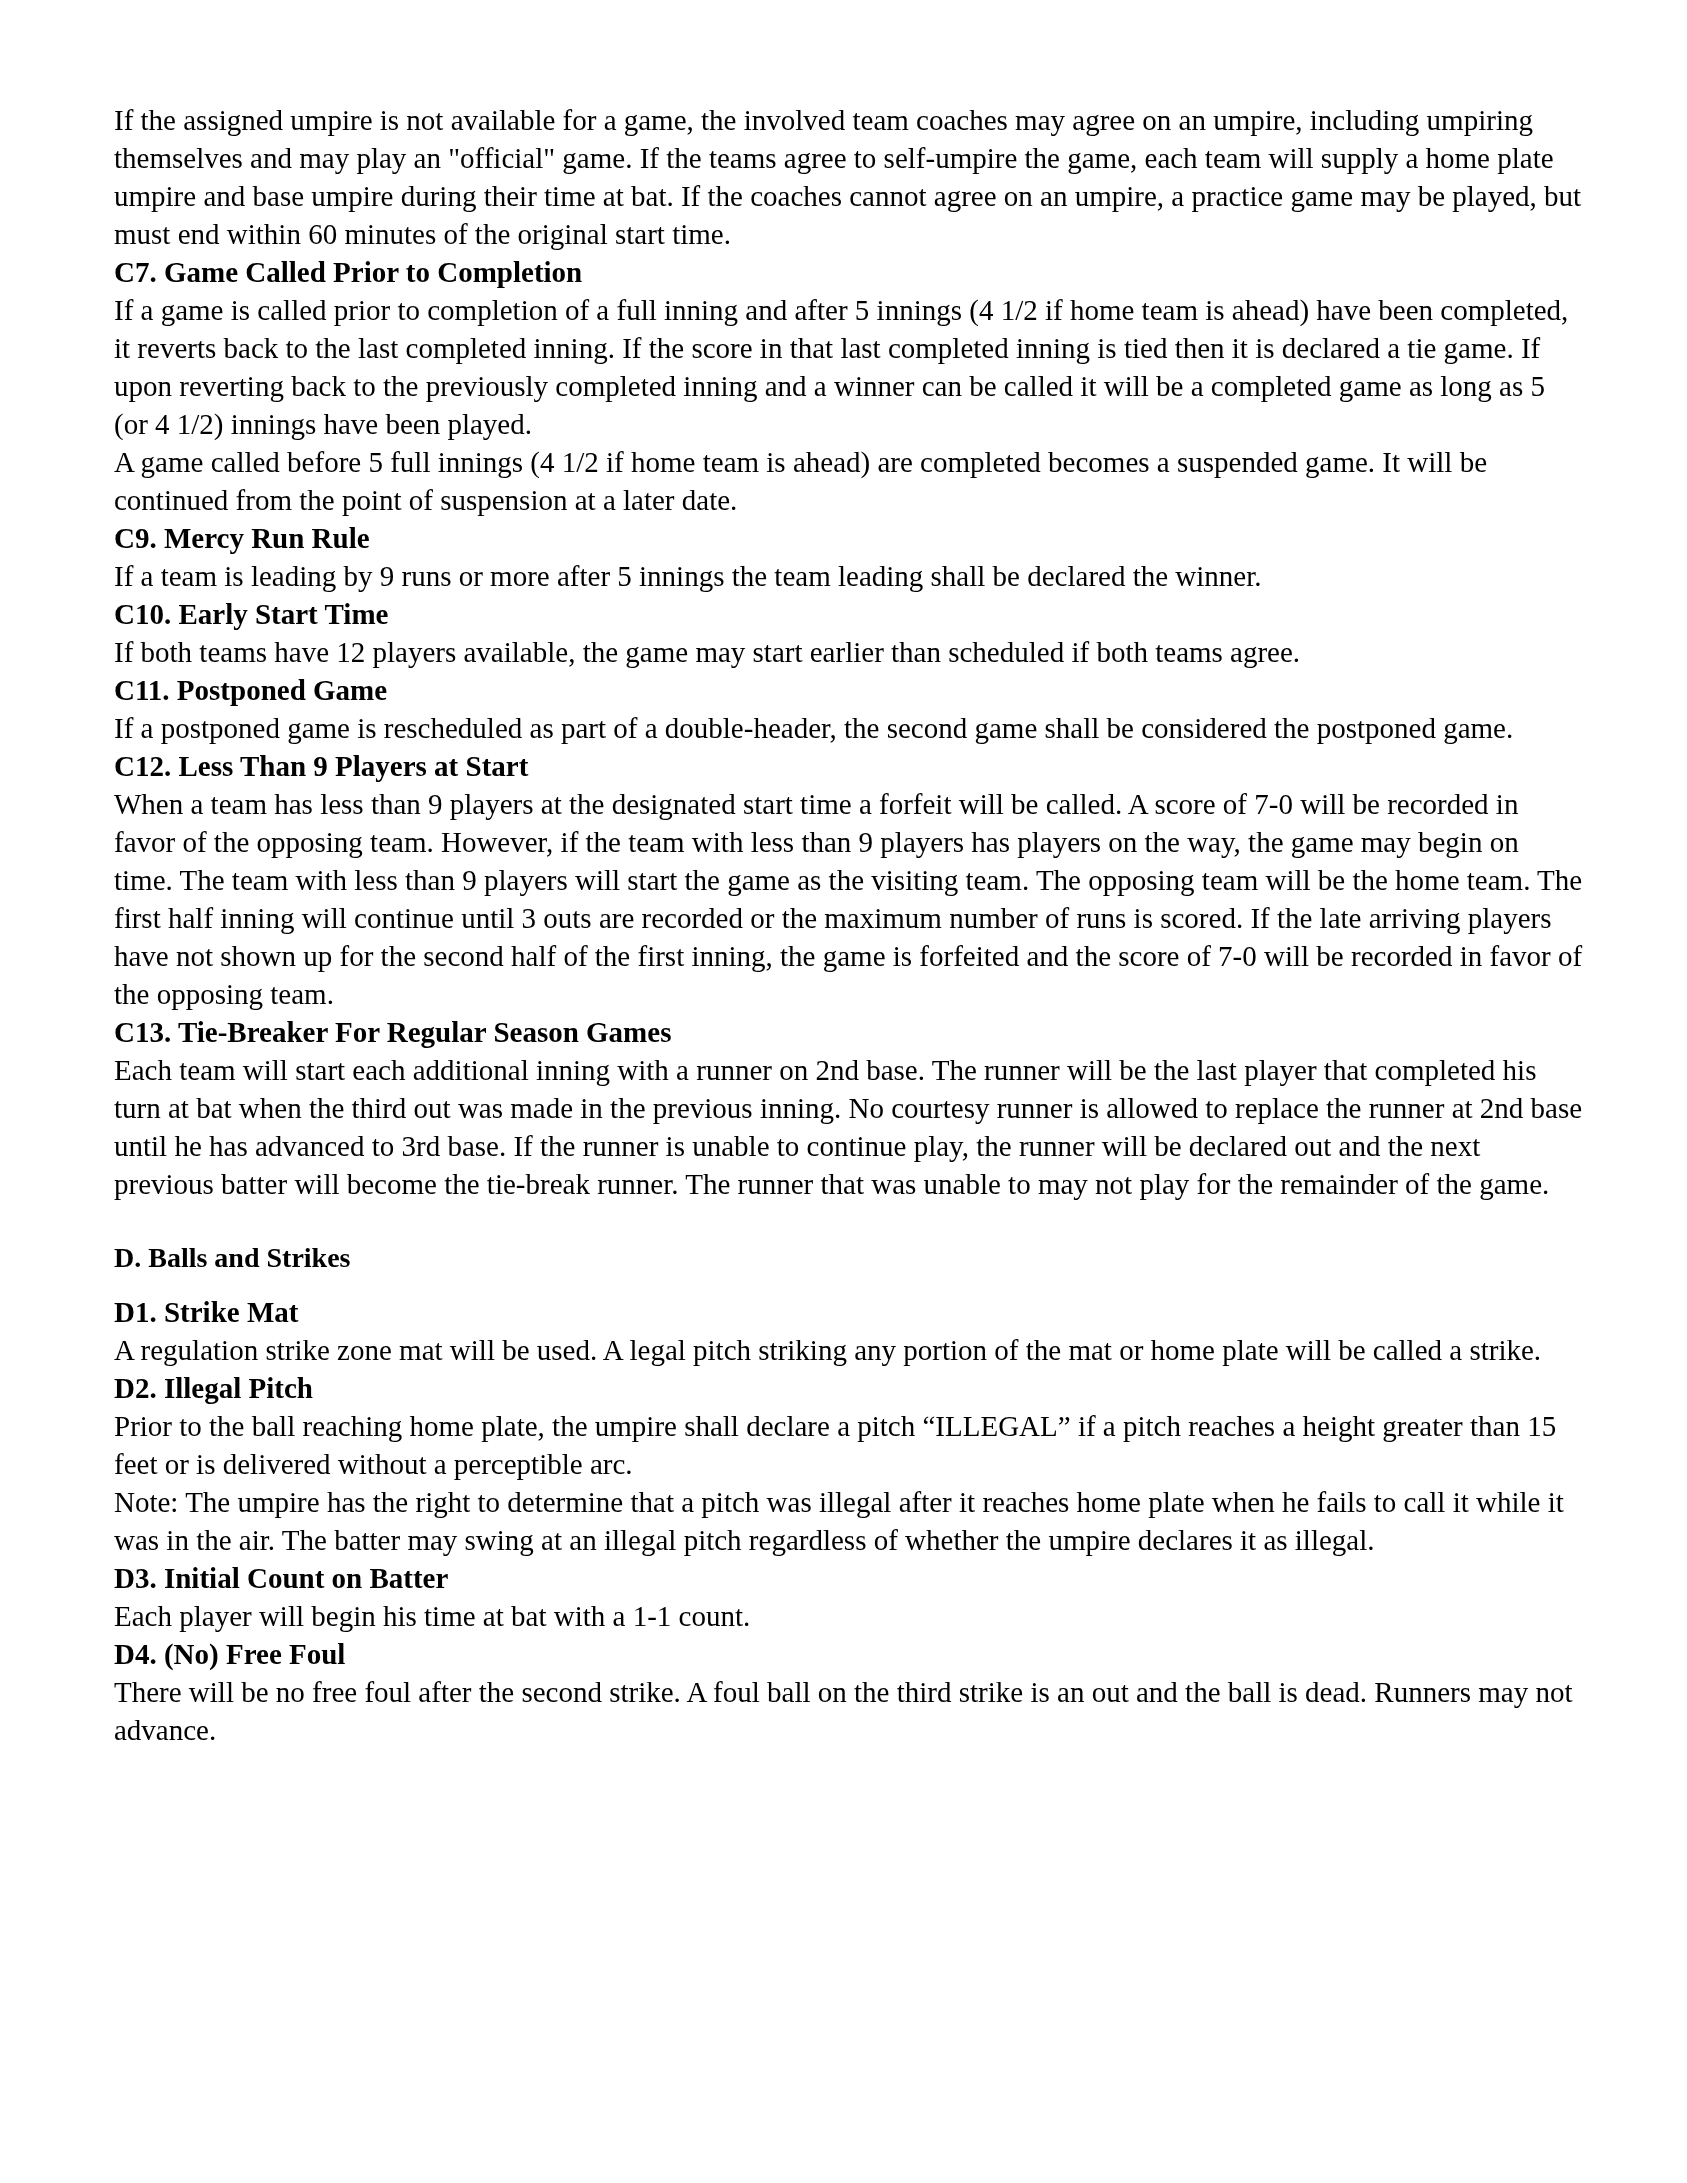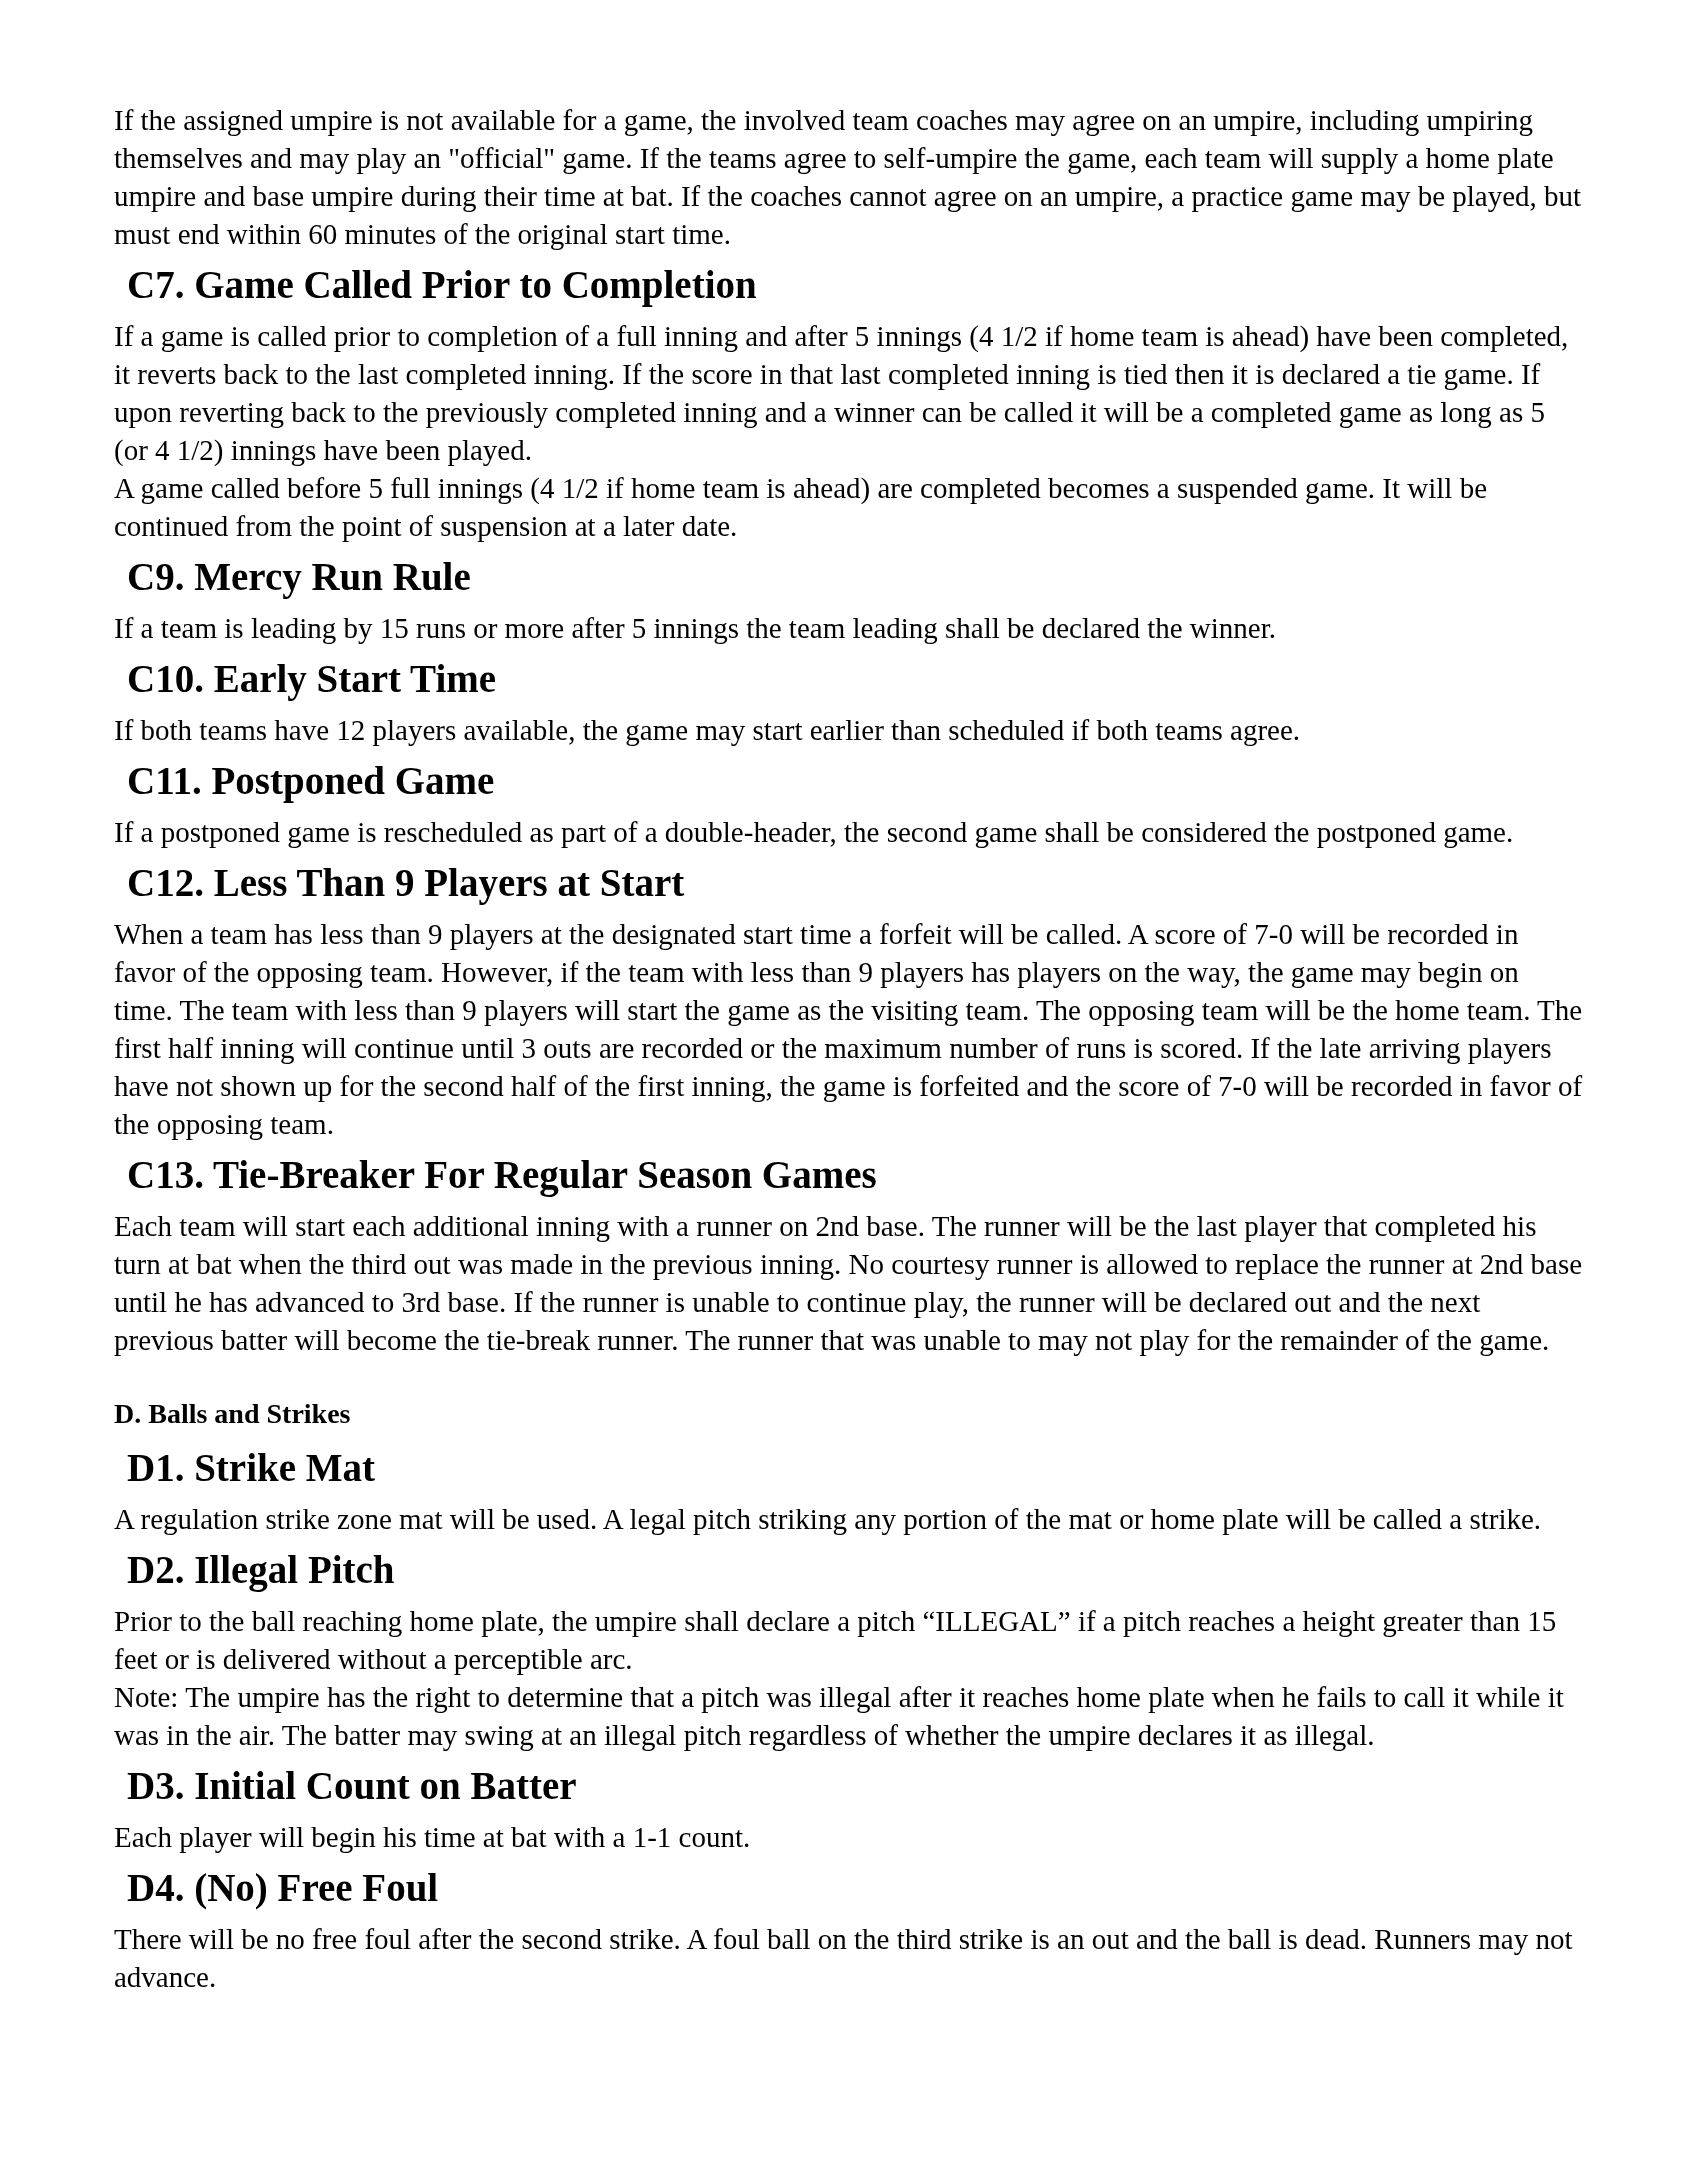--- a/index.html
+++ b/index.html
@@ -22,22 +22,22 @@
   .content {
     width: 1469px;
   }
   p.body {
     margin: 0;
     font-size: 29px;
     line-height: 38px;
     letter-spacing: 0;
   }
   h3.rule-heading {
-    margin: 13px;
-    font-size: 39px;
+    margin: 0;
+    font-size: 29px;
     line-height: 38px;
     font-weight: bold;
   }
   h2.section-heading {
     margin: 34px 0 14.6px 0;
     font-size: 28px;
     line-height: 41px;
     font-weight: bold;
   }
 </style>
@@ -48,21 +48,21 @@
   <div class="content">
 
     <p class="body">If the assigned umpire is not available for a game, the involved team coaches may agree on an umpire, including umpiring themselves and may play an "official" game. If the teams agree to self-umpire the game, each team will supply a home plate umpire and base umpire during their time at bat. If the coaches cannot agree on an umpire, a practice game may be played, but must end within 60 minutes of the original start time.</p>
 
     <h3 class="rule-heading">C7. Game Called Prior to Completion</h3>
     <p class="body">If a game is called prior to completion of a full inning and after 5 innings (4 1/2 if home team is ahead) have been completed, it reverts back to the last completed inning. If the score in that last completed inning is tied then it is declared a tie game. If upon reverting back to the previously completed inning and a winner can be called it will be a completed game as long as 5 (or 4 1/2) innings have been played.</p>
 
     <p class="body">A game called before 5 full innings (4 1/2 if home team is ahead) are completed becomes a suspended game. It will be continued from the point of suspension at a later date.</p>
 
     <h3 class="rule-heading">C9. Mercy Run Rule</h3>
-    <p class="body">If a team is leading by 15 runs or more after 5 innings the team leading shall be declared the winner.</p>
+    <p class="body">If a team is leading by 9 runs or more after 5 innings the team leading shall be declared the winner.</p>
 
     <h3 class="rule-heading">C10. Early Start Time</h3>
     <p class="body">If both teams have 12 players available, the game may start earlier than scheduled if both teams agree.</p>
 
     <h3 class="rule-heading">C11. Postponed Game</h3>
     <p class="body">If a postponed game is rescheduled as part of a double-header, the second game shall be considered the postponed game.</p>
 
     <h3 class="rule-heading">C12. Less Than 9 Players at Start</h3>
     <p class="body">When a team has less than 9 players at the designated start time a forfeit will be called. A score of 7-0 will be recorded in favor of the opposing team. However, if the team with less than 9 players has players on the way, the game may begin on time. The team with less than 9 players will start the game as the visiting team. The opposing team will be the home team. The first half inning will continue until 3 outs are recorded or the maximum number of runs is scored. If the late arriving players have not shown up for the second half of the first inning, the game is forfeited and the score of 7-0 will be recorded in favor of the opposing team.</p>
 

